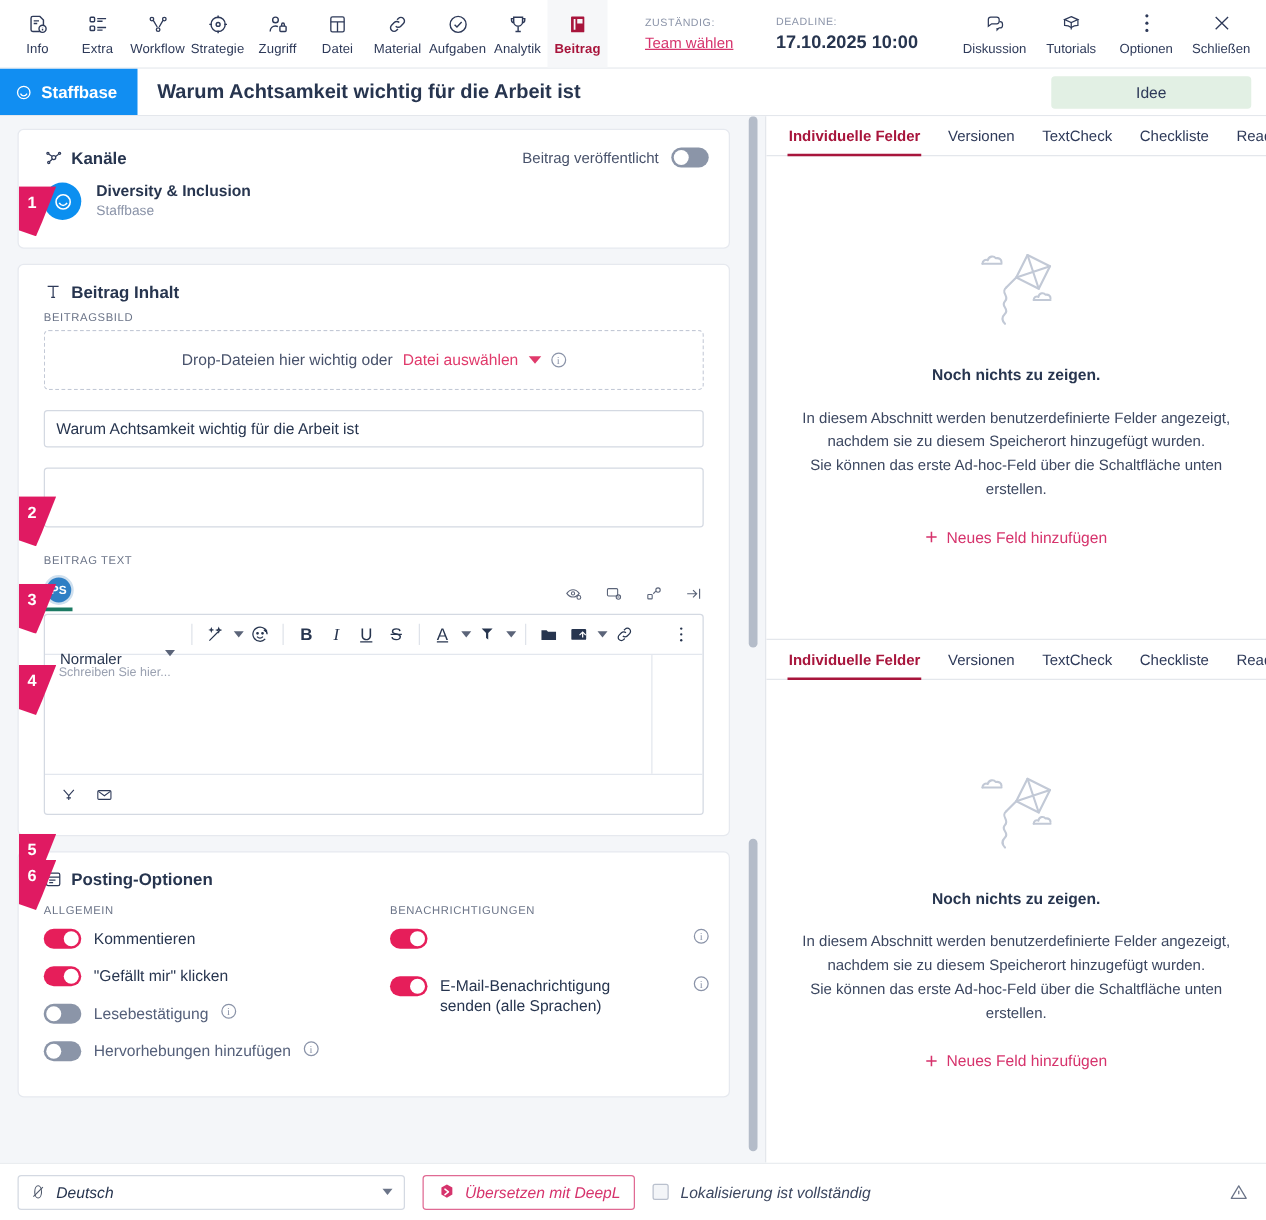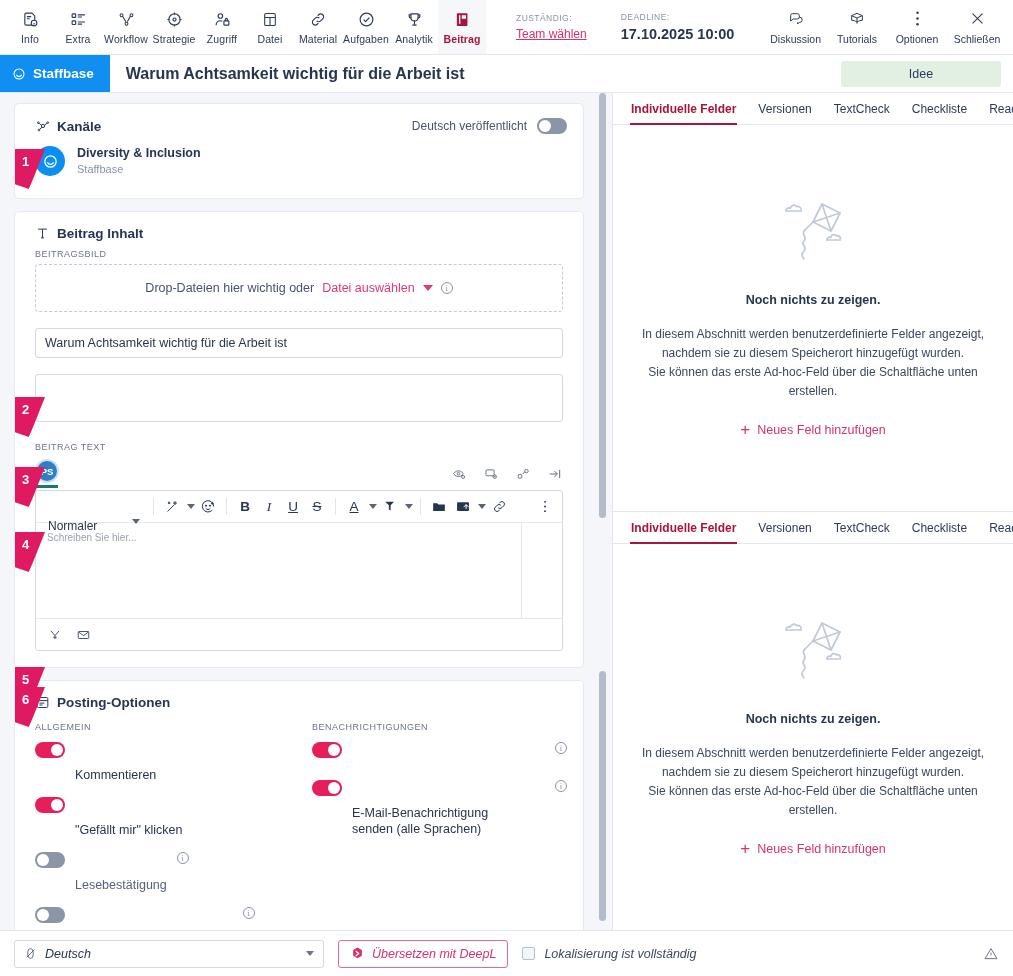--- a/index.html
+++ b/index.html
@@ -134,21 +134,21 @@
   .chev { width:0;height:0;border-left:4px solid transparent;border-right:4px solid transparent;border-top:5px solid #5b6479; margin-left:2px; }
   .rte-area { height: 95px; padding: 9px 11px; font-size: 10px; color: #9aa1b1; position: relative; }
   .rte-area::after { content:""; position:absolute; right:40px; top:0; bottom:0; width:1px; background:#e3e7ee; }
   .rte-foot { height: 32px; border-top: 1px solid #e3e7ee; display: flex; align-items: center; gap: 14px; padding: 0 12px; color:#2e3a59; }
 
   .opts-grid { display: flex; padding: 4px 16px 14px 20px; }
   .opts-col { flex: 1 1 0; }
   .opts-col.right { padding-left: 22px; }
   .opts-title { font-size: 9px; letter-spacing: .5px; color: #6b7488; text-transform: uppercase; margin-bottom: 10px; }
   .opt-row { display: flex; align-items: flex-start; gap: 10px; margin-bottom: 14px; }
-  .opt-label { font-size: 12.5px; color: #27354f; line-height: 16px; margin-top: 25px; }
+  .opt-label { font-size: 12.5px; color: #27354f; line-height: 16px; }
   .opt-label.dim { color: #55607a; }
   .opt-row .info { margin-left: auto; }
 
   .info-i {
     width: 12px; height: 12px; border-radius: 50%; border: 1px solid #8a93a8;
     color: #8a93a8; font-size: 8.5px; line-height: 10px; text-align: center; display:inline-block;
     font-family: "Liberation Serif", serif;
   }
 
   
@@ -395,21 +395,21 @@
             <svg width="16" height="16" viewBox="0 0 24 24" fill="none" stroke="#2e3a59" stroke-width="1.5">
                 <circle cx="12" cy="12" r="2.4"></circle>
                 <circle cx="5" cy="7" r="1.3"></circle>
                 <circle cx="19" cy="7" r="1.3"></circle>
                 <circle cx="6" cy="18" r="1.3"></circle>
                 <path d="M10 10.6 6.2 8.1M14.2 10.7 17.8 8.2M10.6 13.7 7 16.9"></path>
               </svg>
           </span>
           <span class="card-title">Kanäle</span>
           <div class="toggle-right">
-            <span>Deutsch veröffentlicht</span>
+            <span>Beitrag veröffentlicht</span>
             <span class="switch grey"></span>
           </div>
         </div>
         <div class="chan-row">
           <span class="chan-avatar">
             <svg width="17" height="17" viewBox="0 0 24 24" fill="none" stroke="#fff" stroke-width="1.8">
                 <circle cx="12" cy="12" r="8"></circle>
                 <path d="M7.6 13.2c1.1 1.9 2.8 2.9 4.4 2.9s3.3-1 4.4-2.9"></path>
               </svg>
           </span>

